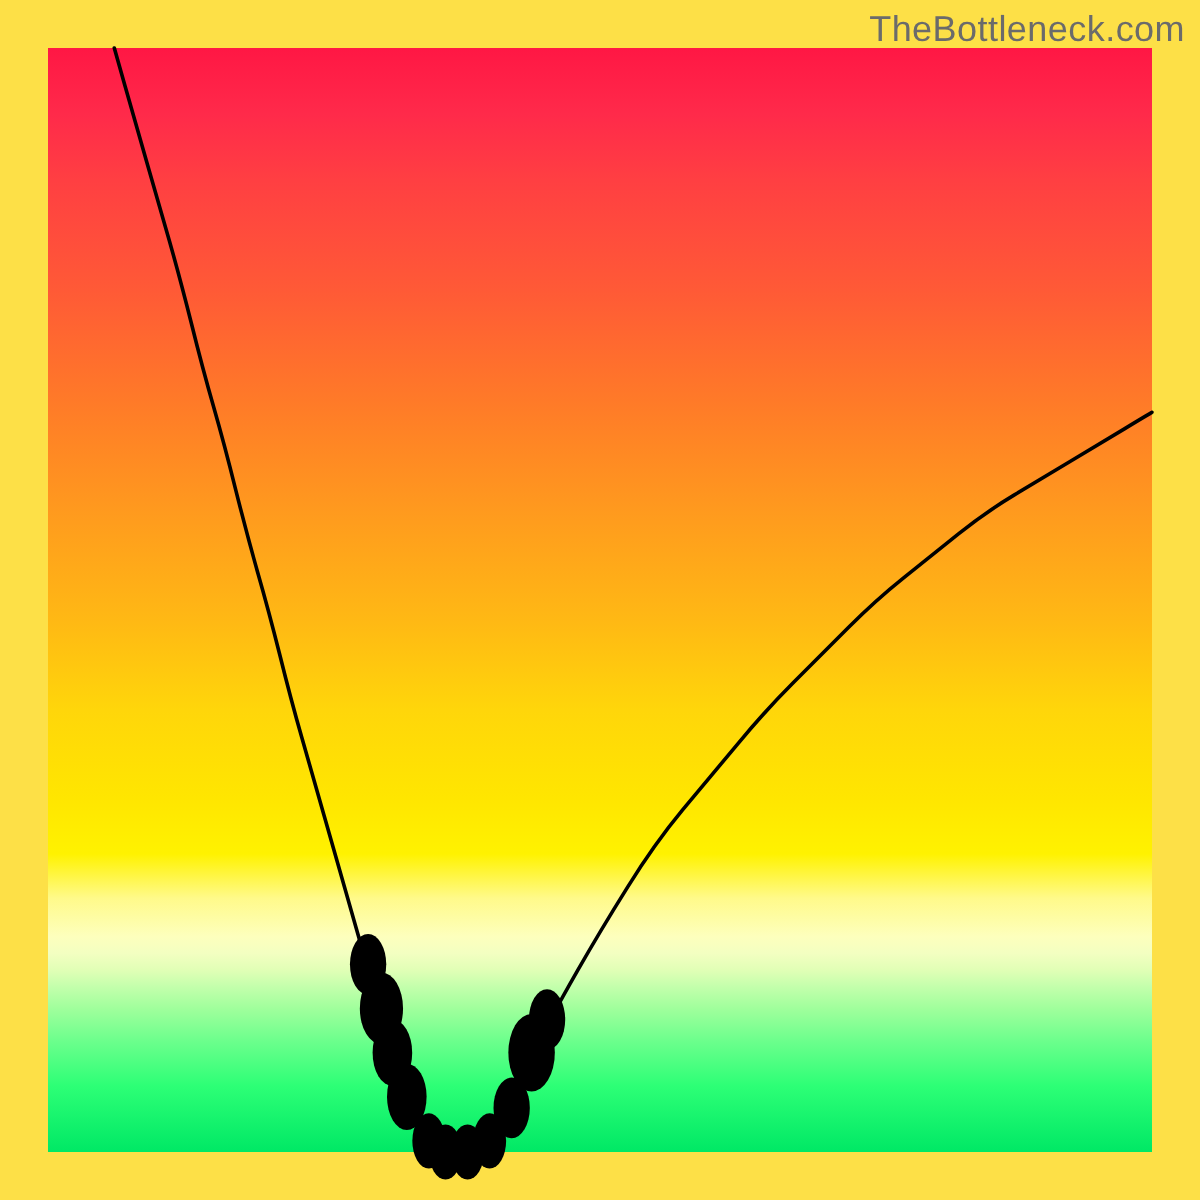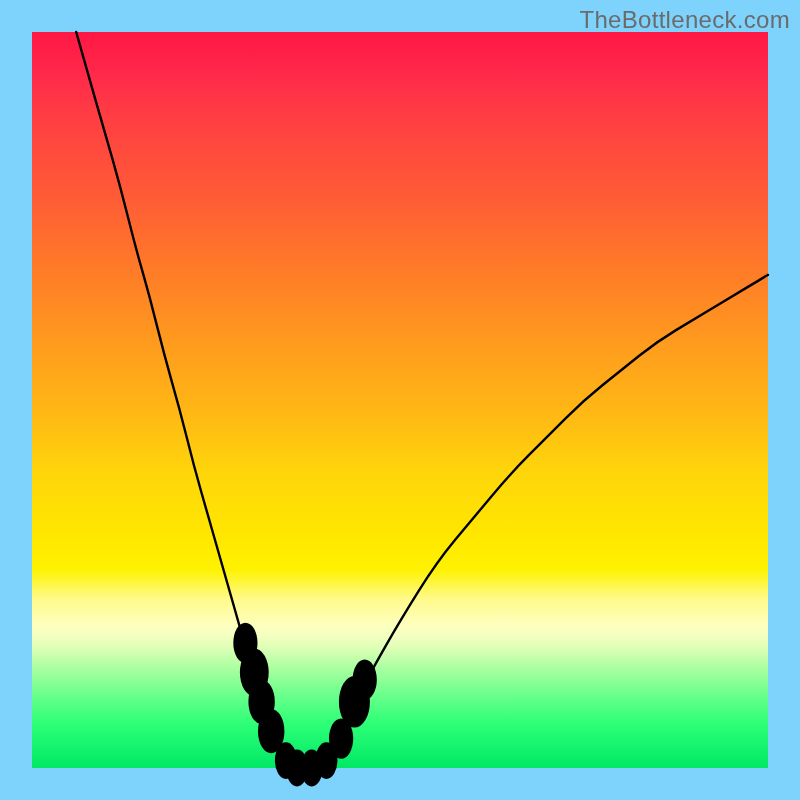--- a/index.html
+++ b/index.html
@@ -10,21 +10,21 @@
     background: #000;
     font-family: Arial, Helvetica, sans-serif;
     overflow: hidden;
   }
   .frame {
     position: absolute;
     left: 0;
     top: 0;
     width: 800px;
     height: 800px;
-    background: #7dd3fc;
+    background: #fde047;
   }
   .plot-area {
     position: absolute;
     left: 32px;
     top: 32px;
     width: 736px;
     height: 736px;
     
     background: linear-gradient(
       to bottom,

